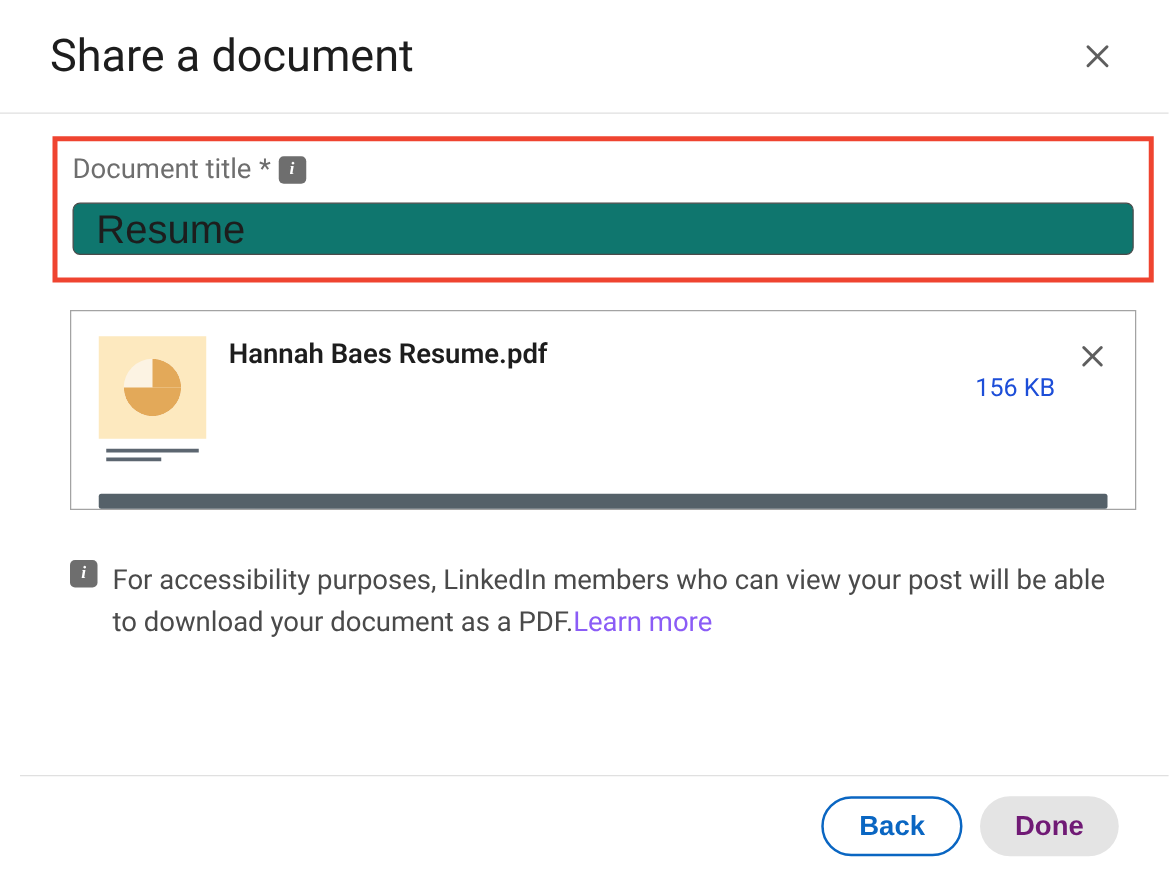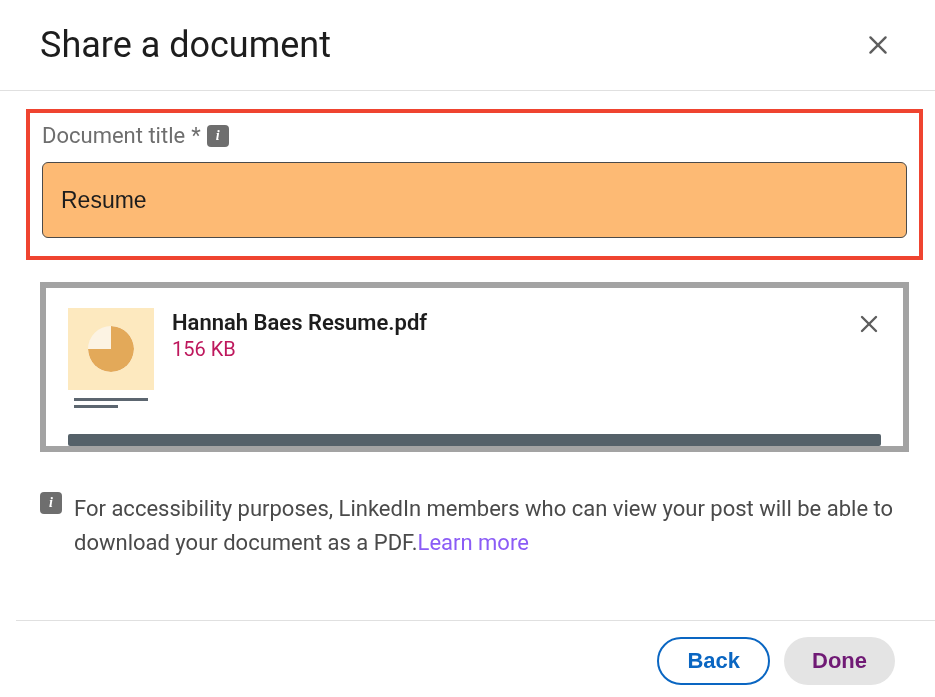--- a/index.html
+++ b/index.html
@@ -23,20 +23,21 @@
       color: #1d1d1d;
     }
     .close-btn {
       cursor: pointer;
       color: #5e5e5e;
       padding: 4px;
     }
     .close-btn svg { display: block; }
     .modal-body {
       padding: 28px 26px 0 40px;
+      margin-left: 16px;
     }
     .highlight-box {
       border: 4px solid #ef4430;
       padding: 10px 12px 18px 12px;
       margin: -10px -14px 22px -14px;
     }
     .field-label-row {
       display: flex;
       align-items: center;
       gap: 6px;
@@ -61,31 +62,31 @@
       justify-content: center;
       color: #fff;
       font-family: Georgia, serif;
       font-style: italic;
       font-weight: bold;
       font-size: 14px;
       flex-shrink: 0;
     }
     .title-input {
       width: 100%;
-      height: 76px;
+      height: 42px;
       border: 1px solid #4a4a4a;
       border-radius: 6px;
       padding: 0 18px;
-      font-size: 23px;
+      font-size: 32px;
       color: #1d1d1d;
       outline: none;
-      background: #fdba74;
+      background: #0f766e;
     }
     .file-card {
-      border: 6px solid #a3a3a3;
+      border: 1px solid #a3a3a3;
       padding: 20px 22px 0 22px;
       position: relative;
     }
     .file-row {
       display: flex;
       align-items: flex-start;
       gap: 18px;
     }
     .file-thumb {
       width: 86px;
@@ -146,21 +147,22 @@
       padding-top: 2px;
     }
     .file-name {
       font-size: 22px;
       font-weight: 600;
       color: #1d1d1d;
       margin-bottom: 2px;
     }
     .file-size {
       font-size: 20px;
-      color: #be185d;
+      color: #1d4ed8;
+      text-align: right;
     }
     .file-remove {
       cursor: pointer;
       color: #5e5e5e;
       padding-top: 4px;
     }
     .progress-bar {
       margin-top: 26px;
       height: 12px;
       width: 100%;

